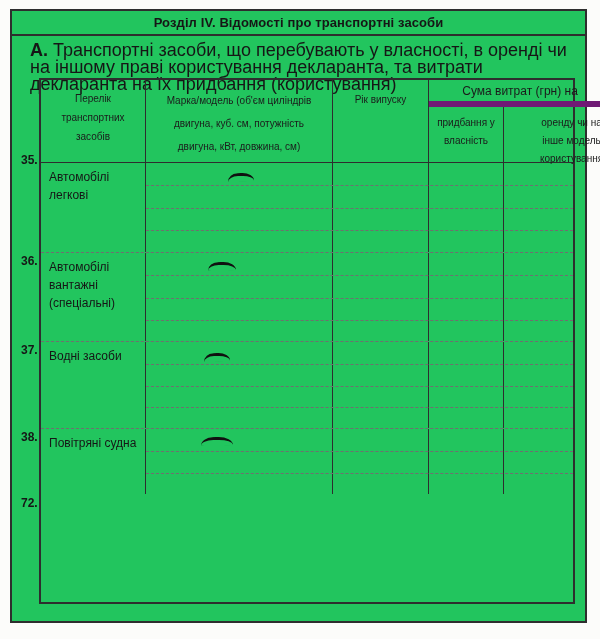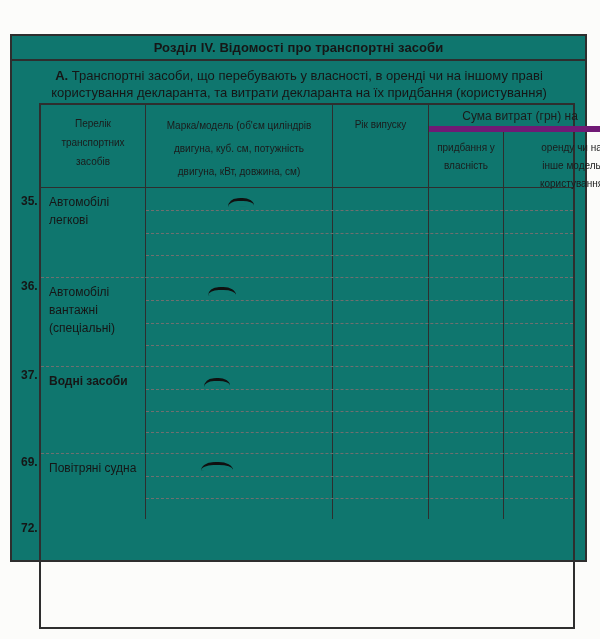--- a/index.html
+++ b/index.html
@@ -4,33 +4,33 @@
 <style>
   html,body{margin:0;padding:0;}
   body{
     width:600px;height:639px;position:relative;
     background:#fcfcfa;
     font-family:"Liberation Sans","DejaVu Sans",sans-serif;
     color:#161616;
     -webkit-font-smoothing:antialiased;
   }
   .page{
-    position:absolute;left:10px;top:9px;width:577px;height:528px;
-    border:2px solid #2e2e2e;box-sizing:border-box;background:#0f766e;margin-top:25px;
+    position:absolute;left:10px;top:9px;width:577px;height:614px;
+    border:2px solid #2e2e2e;box-sizing:border-box;background:#22c55e;
   }
   
   .title-bar{
     height:23px;border-bottom:2px solid #2e2e2e;
     display:flex;align-items:center;justify-content:center;
   }
   .title-bar span{font-size:13px;font-weight:bold;letter-spacing:.1px;}
   
   .section-intro{
     position:absolute;left:18px;top:31px;width:538px;height:40px;
-    text-align:center;font-size:13px;line-height:17px;
+    text-align:left;font-size:18px;line-height:17px;
   }
   .section-intro b{font-weight:bold;}
   
   .row-num{
     position:absolute;left:9px;width:26px;
     font-size:12px;font-weight:600;text-align:left;
   }
   
   .vtable{
     position:absolute;left:27px;top:67px;width:536px;height:526px;
@@ -120,21 +120,21 @@
           <div class="fill-cell model">
             <div class="dash" title="—" style="left: 62px; top: 9px; width: 28px; transform: rotate(-1deg);"></div>
           </div>
           <div class="fill-cell year"></div>
           <div class="fill-cell own"></div>
           <div class="fill-cell rent"></div>
           <div class="subline" style="top: 22px;"></div>
           <div class="subline" style="top: 45px;"></div>
           <div class="subline" style="top: 67px;"></div>
         </div>
-        <div class="trow" style="height: 87px; font-weight: bold;">
+        <div class="trow" style="height: 87px;">
           <div class="label-cell">Водні засоби</div>
           <div class="fill-cell model">
             <div class="dash" title="—" style="left: 58px; top: 11px; width: 26px; transform: rotate(-2deg);"></div>
           </div>
           <div class="fill-cell year"></div>
           <div class="fill-cell own"></div>
           <div class="fill-cell rent"></div>
           <div class="subline" style="top: 22px;"></div>
           <div class="subline" style="top: 44px;"></div>
           <div class="subline" style="top: 65px;"></div>
@@ -147,20 +147,20 @@
           <div class="fill-cell year"></div>
           <div class="fill-cell own"></div>
           <div class="fill-cell rent"></div>
           <div class="subline" style="top: 22px;"></div>
           <div class="subline" style="top: 44px;"></div>
         </div>
       </div>
   </div>
 
   <div id="numbers">
-      <div class="row-num" style="top: 158px;">35.</div>
+      <div class="row-num" style="top: 142px;">35.</div>
       <div class="row-num" style="top: 243px;">36.</div>
       <div class="row-num" style="top: 332px;">37.</div>
-      <div class="row-num" style="top: 419px;">69.</div>
+      <div class="row-num" style="top: 419px;">38.</div>
       <div class="row-num" style="top: 485px;">72.</div>
     </div>
 
 </div>
 
 </body></html>

